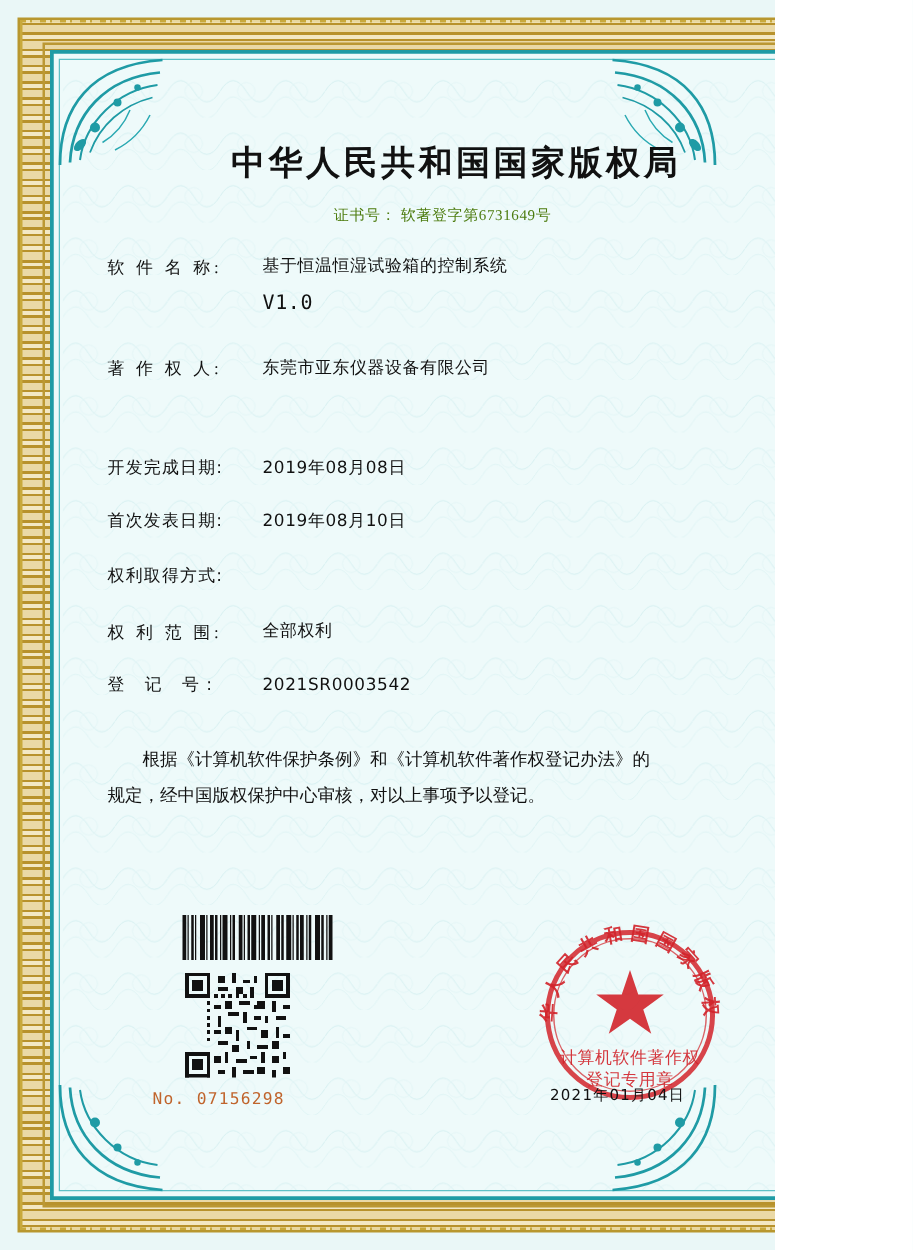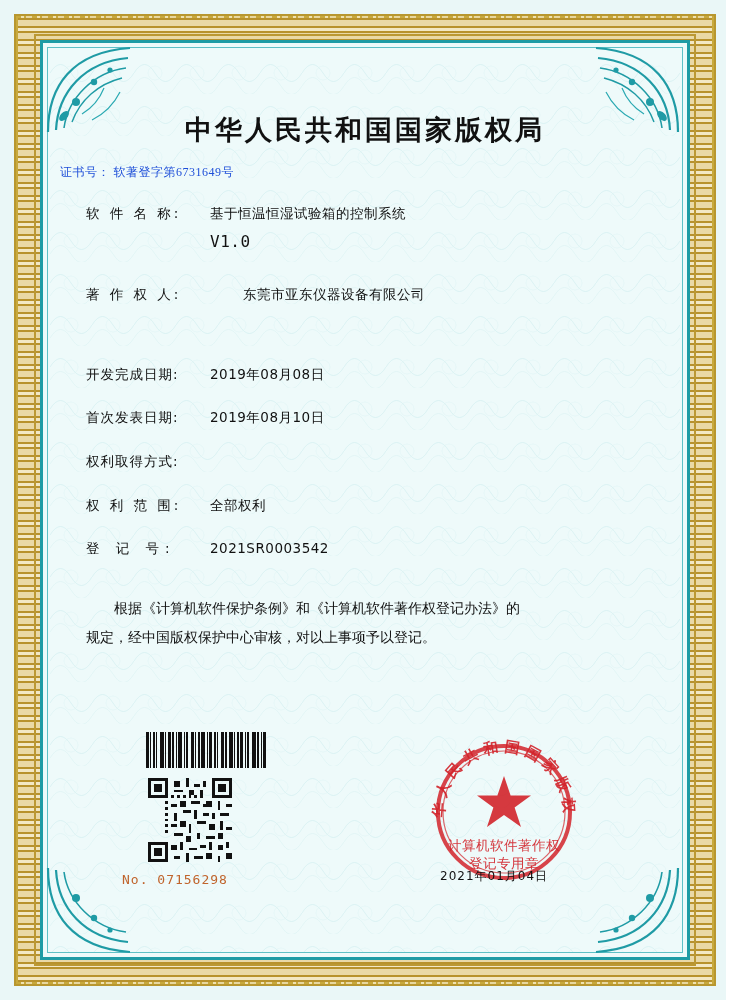--- a/index.html
+++ b/index.html
@@ -2,21 +2,21 @@
 <html><head>
 <meta charset="utf-8">
 <style>
   html, body {
     margin: 0;
     padding: 0;
     background: #ffffff;
   }
   #certificate {
     position: relative;
-    width: 726px;
+    width: 620px;
     height: 1000px;
     overflow: hidden;
     background: #eaf7f7;
     font-family: "Liberation Serif", "DejaVu Serif", serif;
   }
 
   
   .frame-outer {
     position: absolute;
     left: 14px; top: 14px;
@@ -107,23 +107,23 @@
   .doc-title {
     text-align: center;
     font-size: 30px;
     letter-spacing: 3px;
     color: #111;
     margin-top: 26px;
     font-weight: 700;
     font-family: "DejaVu Serif", "Liberation Serif", serif;
   }
   .cert-no {
-    text-align: left;
+    text-align: center;
     font-size: 12px;
-    color: #1d4ed8;
+    color: #4d7c0f;
     margin-top: 16px;
     padding-right: 22px;
     letter-spacing: .5px;
   }
 
   .field {
     display: flex;
     align-items: flex-start;
     margin-top: 22px;
     font-size: 14.5px;
@@ -145,21 +145,21 @@
     font-size: 13.5px;
     letter-spacing: .5px;
   }
   .field .value .line2 {
     display: block;
     margin-top: 4px;
     font-family: "DejaVu Sans Mono", "Liberation Mono", monospace;
     font-size: 16px;
   }
   .label.sp-wide { letter-spacing: 6px; }
-  .label.sp-mid  { letter-spacing: 3px; }
+  .label.sp-mid  { letter-spacing: 3px; font-family: Liberation Serif, serif; }
 
   .gap-big { height: 36px; }
 
   .statement {
     margin-top: 34px;
     padding: 0 26px;
     font-size: 14px;
     line-height: 2.1;
     color: #111;
     text-align: justify;
@@ -306,21 +306,21 @@
     <div class="cert-no">证书号： 软著登字第6731649号</div>
 
     <div class="field">
       <div class="label sp-mid">软 件 名 称:</div>
       <div class="value">
         <span>基于恒温恒湿试验箱的控制系统</span>
         <span class="line2">V1.0</span>
       </div>
     </div>
 
-    <div class="field" style="margin-top:30px;gap:33px;">
+    <div class="field" style="margin-top:30px;">
       <div class="label sp-mid">著 作 权 人:</div>
       <div class="value">东莞市亚东仪器设备有限公司</div>
     </div>
 
     <div class="gap-big"></div>
 
     <div class="field">
       <div class="label">开发完成日期:</div>
       <div class="value">2019年08月08日</div>
     </div>

